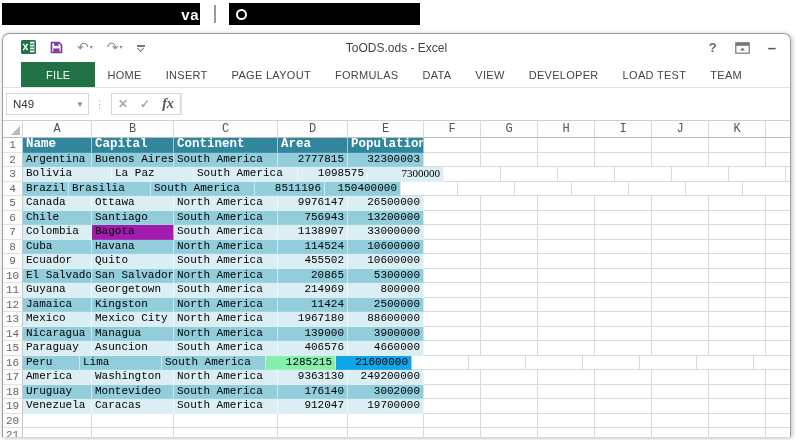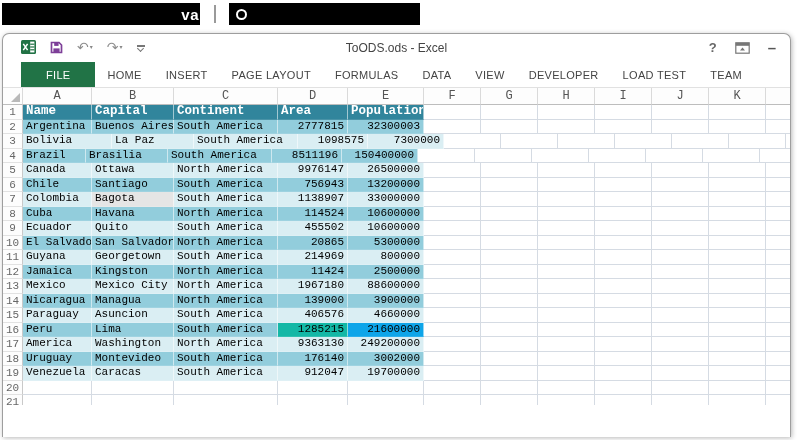--- a/index.html
+++ b/index.html
@@ -140,20 +140,33 @@
       <div class="rtab">INSERT</div>
       <div class="rtab">PAGE LAYOUT</div>
       <div class="rtab">FORMULAS</div>
       <div class="rtab">DATA</div>
       <div class="rtab">VIEW</div>
       <div class="rtab">DEVELOPER</div>
       <div class="rtab">LOAD TEST</div>
       <div class="rtab">TEAM</div>
     </div>
 
+  <div class="formula-bar">
+    <div class="name-box">
+      <span>N49</span>
+      <span class="dd">▼</span>
+    </div>
+    <span class="fb-dots">⋮</span>
+    <div class="fb-btns">
+      <span class="fb-x">✕</span>
+      <span class="fb-ok">✓</span>
+      <span class="fb-fx">fx</span>
+    </div>
+    <div class="fb-input"></div>
+  </div>
 
   <div class="grid" id="grid">
       <div class="gridrow colhdr-row">
         <div class="colhdr corner" style="width: 20px;">
           <span class="tri"></span>
         </div>
         <div class="colhdr" style="width: 69px;">A</div>
         <div class="colhdr" style="width: 82px;">B</div>
         <div class="colhdr" style="width: 104px;">C</div>
         <div class="colhdr" style="width: 70px;">D</div>
@@ -195,32 +208,32 @@
         <div class="cell" style="width: 57px; line-height: 13.5px;"></div>
         <div class="cell" style="width: 57px; line-height: 13.5px;"></div>
         <div class="cell" style="width: 57px; line-height: 13.5px;"></div>
       </div>
       <div class="gridrow" style="height: 14.5px;">
         <div class="rownum" style="line-height: 14.5px;">3</div>
         <div class="cell filled" style="width: 89px; line-height: 13.5px; background: rgb(218, 238, 243);">Bolivia</div>
         <div class="cell filled" style="width: 82px; line-height: 13.5px; background: rgb(218, 238, 243);">La Paz</div>
         <div class="cell filled" style="width: 104px; line-height: 13.5px; background: rgb(218, 238, 243);">South America</div>
         <div class="cell filled num" style="width: 70px; line-height: 13.5px; background: rgb(218, 238, 243);">1098575</div>
-        <div class="cell filled num" style="width: 76px; line-height: 13.5px; background: rgb(218, 238, 243);">7300000</div>
+        <div class="cell filled num" style="width: 76px; line-height: 13.5px; background: rgb(218, 238, 243); font-family: Liberation Serif, serif;">7300000</div>
         <div class="cell" style="width: 57px; line-height: 13.5px;"></div>
         <div class="cell" style="width: 57px; line-height: 13.5px;"></div>
         <div class="cell" style="width: 57px; line-height: 13.5px;"></div>
         <div class="cell" style="width: 57px; line-height: 13.5px;"></div>
         <div class="cell" style="width: 57px; line-height: 13.5px;"></div>
         <div class="cell" style="width: 57px; line-height: 13.5px;"></div>
         <div class="cell" style="width: 57px; line-height: 13.5px;"></div>
       </div>
       <div class="gridrow" style="height: 14.5px;">
         <div class="rownum" style="line-height: 14.5px;">4</div>
-        <div class="cell filled" style="width: 63px; line-height: 13.5px; background: rgb(146, 205, 220);">Brazil</div>
+        <div class="cell filled" style="width: 46px; line-height: 13.5px; background: rgb(146, 205, 220);">Brazil</div>
         <div class="cell filled" style="width: 82px; line-height: 13.5px; background: rgb(146, 205, 220);">Brasilia</div>
         <div class="cell filled" style="width: 104px; line-height: 13.5px; background: rgb(146, 205, 220);">South America</div>
         <div class="cell filled num" style="width: 70px; line-height: 13.5px; background: rgb(146, 205, 220);">8511196</div>
         <div class="cell filled num" style="width: 76px; line-height: 13.5px; background: rgb(146, 205, 220);">150400000</div>
         <div class="cell" style="width: 57px; line-height: 13.5px;"></div>
         <div class="cell" style="width: 57px; line-height: 13.5px;"></div>
         <div class="cell" style="width: 57px; line-height: 13.5px;"></div>
         <div class="cell" style="width: 57px; line-height: 13.5px;"></div>
         <div class="cell" style="width: 57px; line-height: 13.5px;"></div>
         <div class="cell" style="width: 57px; line-height: 13.5px;"></div>
@@ -252,21 +265,21 @@
         <div class="cell" style="width: 57px; line-height: 13.5px;"></div>
         <div class="cell" style="width: 57px; line-height: 13.5px;"></div>
         <div class="cell" style="width: 57px; line-height: 13.5px;"></div>
         <div class="cell" style="width: 57px; line-height: 13.5px;"></div>
         <div class="cell" style="width: 57px; line-height: 13.5px;"></div>
         <div class="cell" style="width: 57px; line-height: 13.5px;"></div>
       </div>
       <div class="gridrow" style="height: 14.5px;">
         <div class="rownum" style="line-height: 14.5px;">7</div>
         <div class="cell filled" style="width: 69px; line-height: 13.5px; background: rgb(218, 238, 243);">Colombia</div>
-        <div class="cell filled" style="width: 82px; line-height: 13.5px; background: #e5e5e5;">Bagota</div>
+        <div class="cell filled" style="width: 82px; line-height: 13.5px; background: #a21caf;">Bagota</div>
         <div class="cell filled" style="width: 104px; line-height: 13.5px; background: rgb(218, 238, 243);">South America</div>
         <div class="cell filled num" style="width: 70px; line-height: 13.5px; background: rgb(218, 238, 243);">1138907</div>
         <div class="cell filled num" style="width: 76px; line-height: 13.5px; background: rgb(218, 238, 243);">33000000</div>
         <div class="cell" style="width: 57px; line-height: 13.5px;"></div>
         <div class="cell" style="width: 57px; line-height: 13.5px;"></div>
         <div class="cell" style="width: 57px; line-height: 13.5px;"></div>
         <div class="cell" style="width: 57px; line-height: 13.5px;"></div>
         <div class="cell" style="width: 57px; line-height: 13.5px;"></div>
         <div class="cell" style="width: 57px; line-height: 13.5px;"></div>
         <div class="cell" style="width: 57px; line-height: 13.5px;"></div>
@@ -386,24 +399,24 @@
         <div class="cell" style="width: 57px; line-height: 13.5px;"></div>
         <div class="cell" style="width: 57px; line-height: 13.5px;"></div>
         <div class="cell" style="width: 57px; line-height: 13.5px;"></div>
         <div class="cell" style="width: 57px; line-height: 13.5px;"></div>
         <div class="cell" style="width: 57px; line-height: 13.5px;"></div>
         <div class="cell" style="width: 57px; line-height: 13.5px;"></div>
         <div class="cell" style="width: 57px; line-height: 13.5px;"></div>
       </div>
       <div class="gridrow" style="height: 14.5px;">
         <div class="rownum" style="line-height: 14.5px;">16</div>
-        <div class="cell filled" style="width: 69px; line-height: 13.5px; background: rgb(146, 205, 220);">Peru</div>
+        <div class="cell filled" style="width: 57px; line-height: 13.5px; background: rgb(146, 205, 220);">Peru</div>
         <div class="cell filled" style="width: 82px; line-height: 13.5px; background: rgb(146, 205, 220);">Lima</div>
         <div class="cell filled" style="width: 104px; line-height: 13.5px; background: rgb(146, 205, 220);">South America</div>
-        <div class="cell filled num" style="width: 70px; line-height: 13.5px; background: #14b8a6;">1285215</div>
+        <div class="cell filled num" style="width: 70px; line-height: 13.5px; background: #86efac;">1285215</div>
         <div class="cell filled num" style="width: 76px; line-height: 13.5px; background: #0ea5e9;">21600000</div>
         <div class="cell" style="width: 57px; line-height: 13.5px;"></div>
         <div class="cell" style="width: 57px; line-height: 13.5px;"></div>
         <div class="cell" style="width: 57px; line-height: 13.5px;"></div>
         <div class="cell" style="width: 57px; line-height: 13.5px;"></div>
         <div class="cell" style="width: 57px; line-height: 13.5px;"></div>
         <div class="cell" style="width: 57px; line-height: 13.5px;"></div>
         <div class="cell" style="width: 57px; line-height: 13.5px;"></div>
       </div>
       <div class="gridrow" style="height: 14.5px;">

